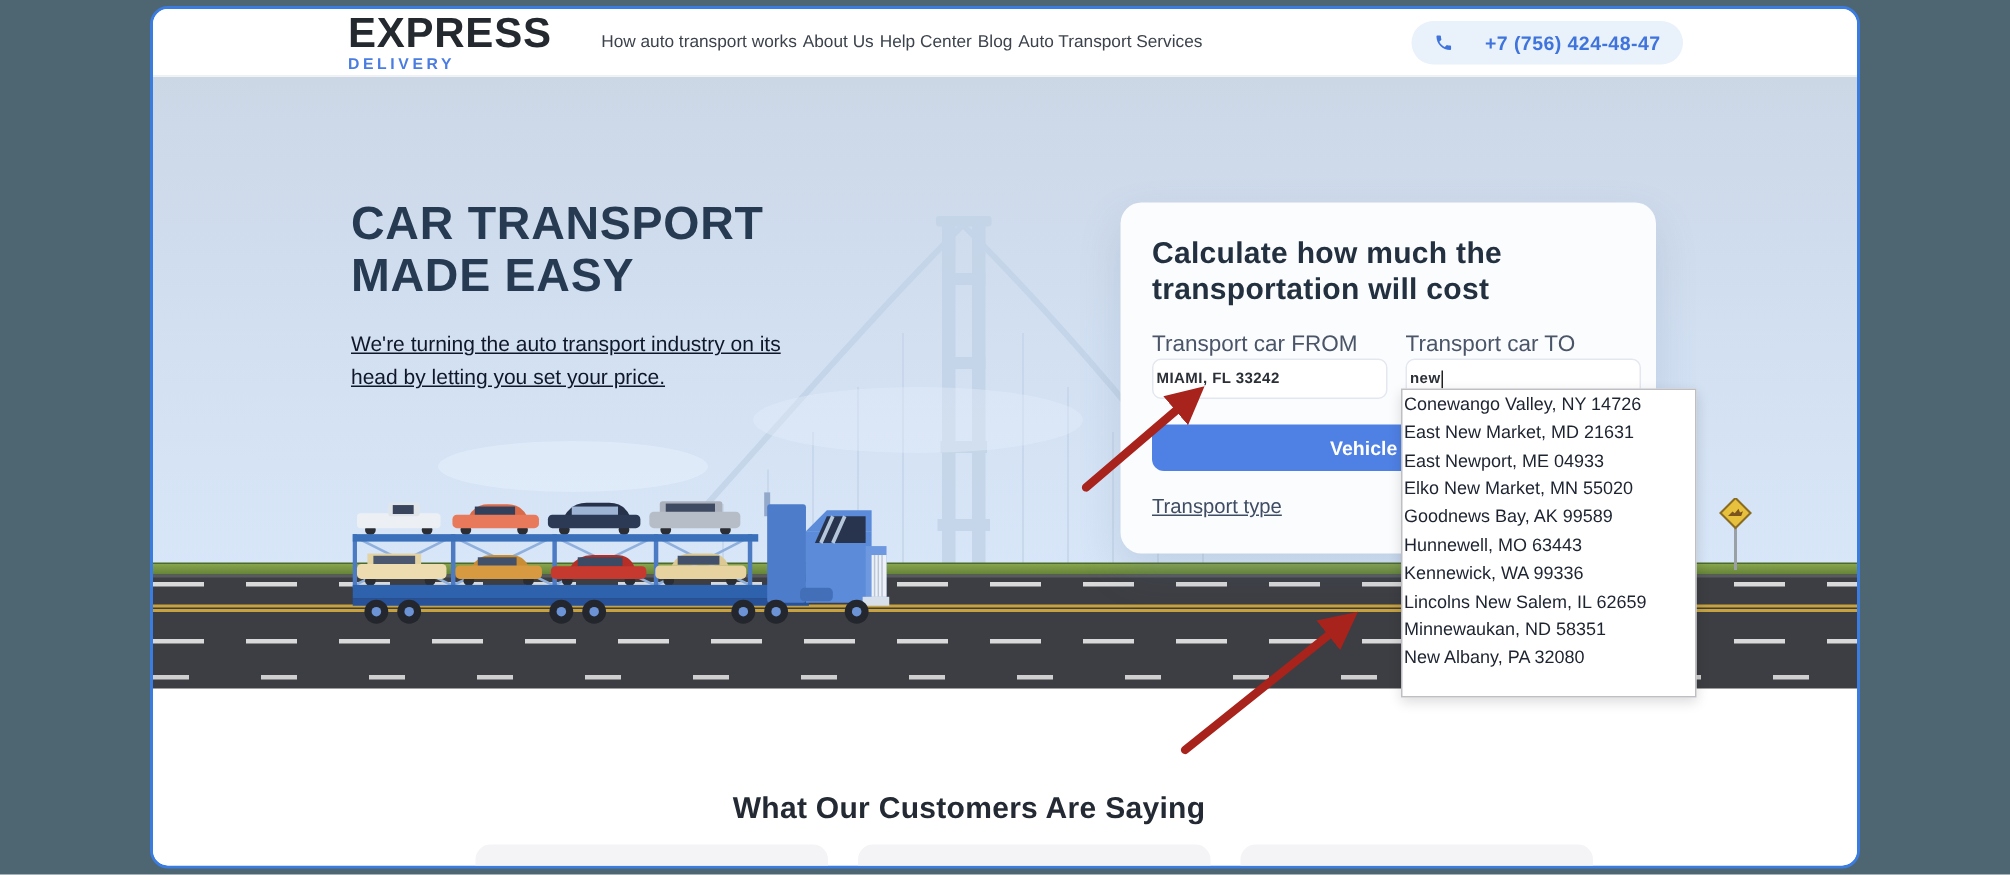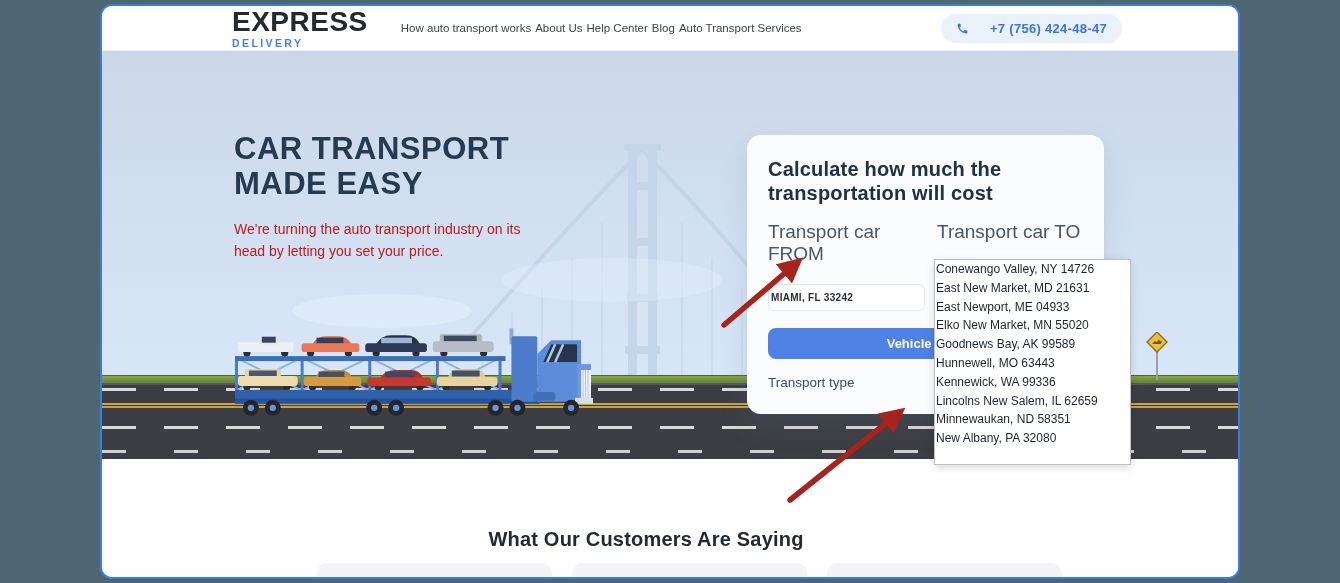--- a/index.html
+++ b/index.html
@@ -46,43 +46,43 @@
   .dash{left:0;width:1136px;height:3px;z-index:3;
     background:repeating-linear-gradient(to right,#d9d9d9 0 34px,transparent 34px 62px);}
   .d1{top:382px;}.d2{top:420px;}
   .d3{top:444px;background:repeating-linear-gradient(to right,#cfcfcf 0 24px,transparent 24px 72px);}
   .yline{left:0;width:1136px;height:2px;background:#c7a23f;z-index:3;}
   .y1{top:397px;}.y2{top:400px;}
   .truck{left:133px;top:322px;z-index:5;}
   .sign{left:1044px;top:326px;z-index:4;}
   .hero-copy{left:132px;top:126px;width:330px;z-index:6;}
   .hero-copy h1{margin:0;font-size:31px;line-height:1.12;font-weight:800;letter-spacing:.5px;color:#263a52;}
-  .hero-copy p{margin:18px 0 0;font-size:14px;line-height:1.55;color:#b91c1c;width:310px;}
+  .hero-copy p{margin:18px 0 0;font-size:14px;line-height:1.55;color:#0f172a;width:310px;text-decoration:underline;}
   
   .card{
     left:645px;top:129px;width:357px;box-sizing:border-box;z-index:10;
     background:#fbfcfe;border-radius:14px;box-shadow:0 12px 28px rgba(90,110,150,.18);
     padding:22px 10px 24px 21px;
   }
   .card h2{margin:0;font-size:20px;line-height:1.2;font-weight:800;color:#22303f;width:250px;letter-spacing:.2px;}
   .fields{display:flex;gap:12px;margin-top:16px;}
   .field{width:157px;box-sizing:border-box;}
-  .field label{display:block;font-size:19px;color:#4a5568;margin-bottom:19px;}
+  .field label{display:block;font-size:15px;color:#4a5568;margin-bottom:1px;}
   .inp{
     box-sizing:border-box;width:157px;height:27px;background:#fff;border:1px solid #e3e8f0;
     border-radius:6px;padding:0 2px;font-family:"Liberation Sans",sans-serif;
     font-size:10px;font-weight:700;color:#2b2f36;letter-spacing:.3px;display:flex;align-items:center;
   }
   input.inp{display:block;line-height:25px;}
   .caret{display:inline-block;width:1px;height:12px;background:#222;margin-left:1px;}
   .cta{
     margin-top:17px;width:327px;height:31px;border:none;border-radius:8px;background:#4f80e4;
     color:#fff;font-size:13px;font-weight:600;font-family:"Liberation Sans",sans-serif;cursor:pointer;
   }
-  .ttype{display:flex;align-items:center;margin-top:16px;font-size:13.5px;color:#3f4c63;}
+  .ttype{display:flex;align-items:center;margin-top:16px;font-size:13.5px;color:#3f4c63;text-decoration:underline;}
   .radio{
     width:13px;height:13px;border-radius:50%;background:#2f6fe4;display:inline-flex;
     align-items:center;justify-content:center;margin-left:96px;cursor:pointer;
   }
   .radio .dot{width:4px;height:4px;border-radius:50%;background:#fff;}
   .ttype .opt{margin-left:8px;color:#2b3648;}
   
   .dropdown{
     left:832px;top:253px;width:197px;box-sizing:border-box;z-index:30;
     background:#fff;border:1px solid #bfbfc3;box-shadow:0 3px 8px rgba(0,0,0,.14);

